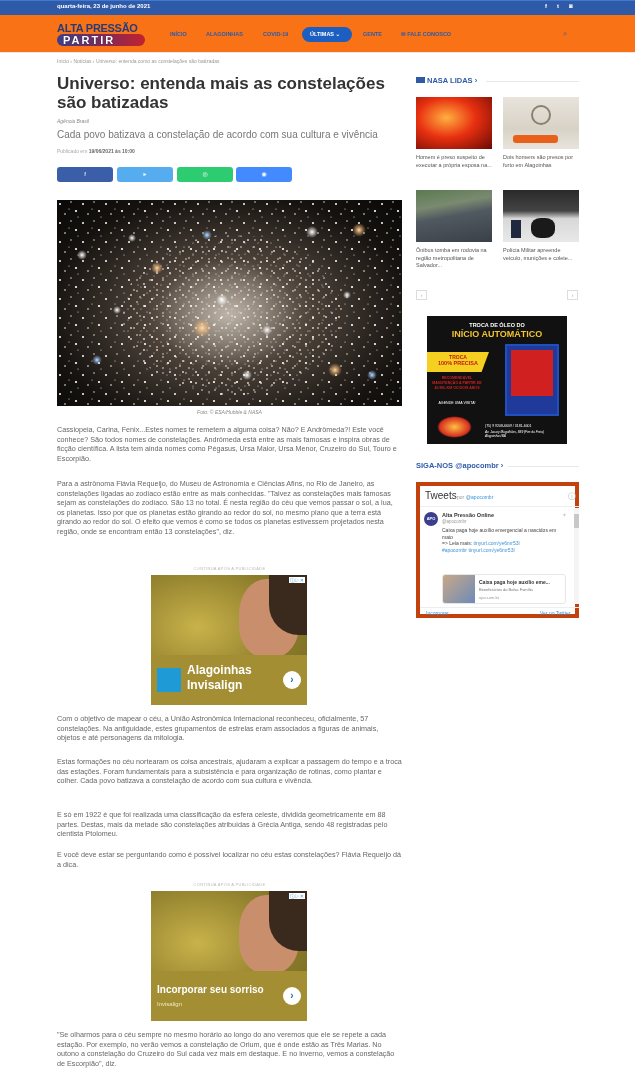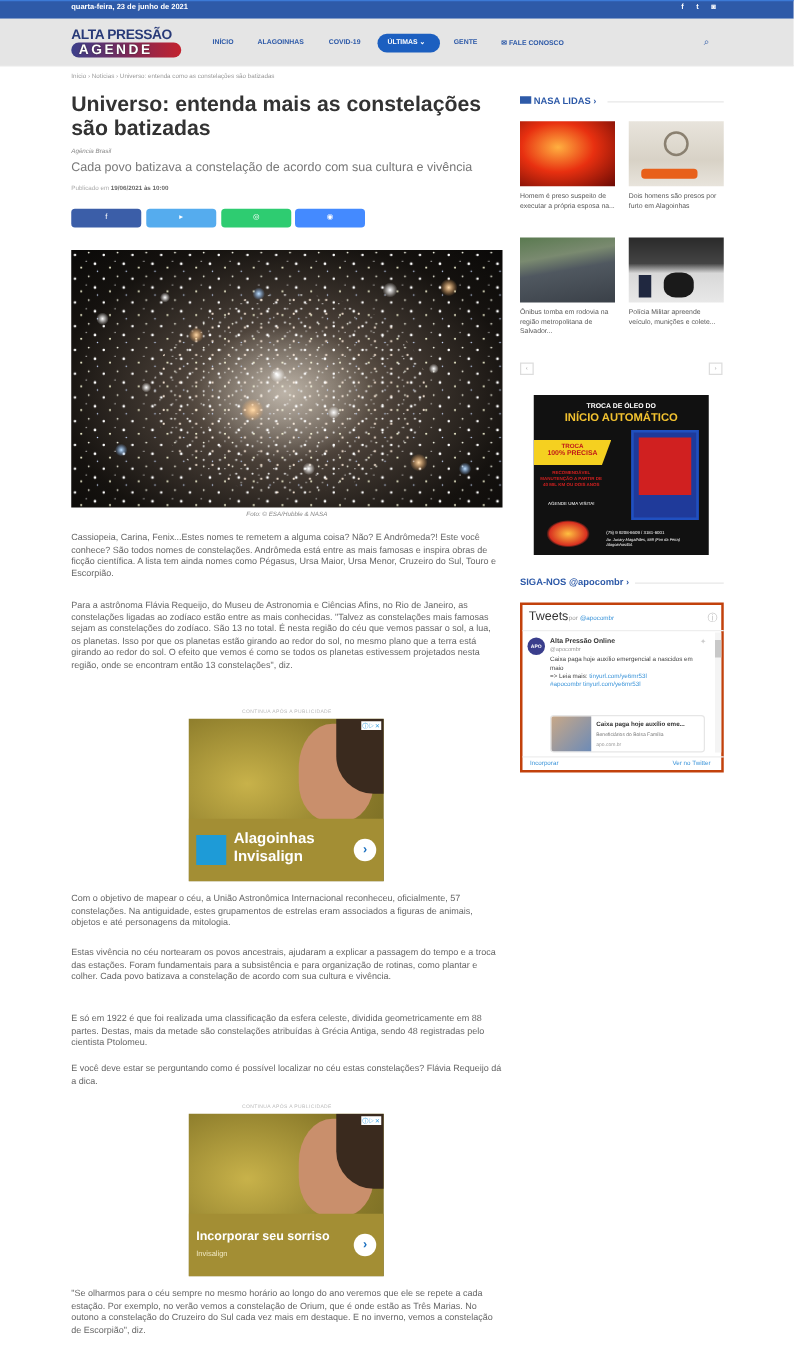--- a/index.html
+++ b/index.html
@@ -1,20 +1,20 @@
 <!DOCTYPE html>
 <html><head>
 <meta charset="utf-8">
 <style>
 *{box-sizing:border-box;margin:0;padding:0}
 body{width:635px;height:1080px;overflow:hidden;background:#fff;font-family:"Liberation Sans",sans-serif;color:#555;position:relative}
 .topbar{position:absolute;left:0;top:0;width:635px;height:15px;background:#2e5aa8;border-top:1px solid #3c7ad6}
 .topbar .date{position:absolute;left:57px;top:2px;font-size:6px;color:#fff;font-weight:bold}
 .topbar .soc{position:absolute;top:2px;font-size:6px;color:#fff;font-weight:bold}
-.header{position:absolute;left:0;top:15px;width:635px;height:38px;background:#e5e5e5;border-bottom:1px solid #e8e8e8}
+.header{position:absolute;left:0;top:15px;width:635px;height:38px;background:#f97316;border-bottom:1px solid #e8e8e8}
 .logo{position:absolute;left:57px;top:8px;width:92px;height:26px}
 .logo .l1{font-size:11px;color:#283a78;font-weight:bold;letter-spacing:-0.3px;line-height:10px;display:block}
 .logo .l2{display:block;margin-top:1px;width:88px;height:12px;border-radius:6px;background:linear-gradient(90deg,#3b3f8a,#7a2a5a 50%,#c3222e);color:#fff;font-size:11px;font-weight:bold;line-height:12px;letter-spacing:2px;padding-left:6px;text-shadow:0 0 1px #222}
 .nav{position:absolute;top:26px;font-size:5.5px;font-weight:bold;color:#2e5aa8}
 .nav-active{position:absolute;left:302px;top:26px;width:50px;height:15px;border-radius:8px;background:#1c5fc0;color:#fff;font-size:5.5px;font-weight:bold;line-height:15px;padding-left:8px}
 .search{position:absolute;left:563px;top:28px;font-size:8px;color:#2e5aa8}
 .crumb{position:absolute;left:57px;top:58px;font-size:5px;color:#999}
 .title{position:absolute;left:57px;top:74px;width:345px;font-size:17px;line-height:19px;color:#333}
 .agency{position:absolute;left:57px;top:118px;font-size:5px;color:#888;font-style:italic}
 .lede{position:absolute;left:57px;top:129px;font-size:10px;color:#777}
@@ -32,36 +32,36 @@
 .ad .txt{position:absolute;color:#fff;font-weight:bold}
 .ad .go{position:absolute;right:6px;width:18px;height:18px;border-radius:50%;background:#fff;color:#1a6fc0;font-size:10px;text-align:center;line-height:18px;font-weight:bold}
 .ad .x{position:absolute;right:2px;top:2px;font-size:5px;color:#39a0e0;background:#fff;padding:0 1px}
 .sidehead{position:absolute;left:416px;font-size:7.5px;font-weight:bold;color:#2e5aa8}
 .sideline{position:absolute;height:1px;background:#e8e8e8}
 .card{position:absolute;width:76px}
 .card .img{width:76px;height:52px}
 .card .cap{margin-top:5px;font-size:5.5px;line-height:7.5px;color:#555}
 .pager{position:absolute;top:290px;width:11px;height:10px;border:1px solid #ddd;font-size:5px;color:#aaa;text-align:center;line-height:8px}
 .banner{position:absolute;left:427px;top:316px;width:140px;height:128px;background:#111;overflow:hidden}
-.tw{position:absolute;left:416px;top:482px;width:163px;height:136px;border:2px solid #c2410c;background:#fff}
+.tw{position:absolute;left:416px;top:482px;width:163px;height:136px;border:4px solid #c2410c;background:#fff}
 </style>
 </head>
 <body>
 
 <div class="topbar">
   <span class="date">quarta-feira, 23 de junho de 2021</span>
   <span class="soc" style="left:545px">f</span>
   <span class="soc" style="left:557px">t</span>
   <span class="soc" style="left:569px">◙</span>
 </div>
 
 <div class="header">
   <div class="logo">
     <span class="l1">ALTA PRESSÃO</span>
-    <span class="l2">AGENDE</span>
+    <span class="l2">PARTIR</span>
   </div>
 </div>
 <span class="nav" style="left:170px;top:31px">INÍCIO</span>
 <span class="nav" style="left:206px;top:31px">ALAGOINHAS</span>
 <span class="nav" style="left:263px;top:31px">COVID-19</span>
 <span class="nav-active" style="top:27px">ÚLTIMAS ⌄</span>
 <span class="nav" style="left:363px;top:31px">GENTE</span>
 <span class="nav" style="left:401px;top:31px">✉ FALE CONOSCO</span>
 <span class="search" style="top:29px">⌕</span>
 
@@ -139,21 +139,21 @@
   <div class="hair"></div>
   <div class="band"></div>
   <div style="position:absolute;left:6px;top:93px;width:24px;height:24px;background:#1e9bd7"></div>
   <div class="txt" style="left:36px;top:88px;font-size:12px">Alagoinhas</div>
   <div class="txt" style="left:36px;top:103px;font-size:12px">Invisalign</div>
   <div class="go" style="top:96px">›</div>
   <div class="x">ⓘ▷✕</div>
 </div>
 
 <p class="p" style="top:714px">Com o objetivo de mapear o céu, a União Astronômica Internacional reconheceu, oficialmente, 57 constelações. Na antiguidade, estes grupamentos de estrelas eram associados a figuras de animais, objetos e até personagens da mitologia.</p>
-<p class="p" style="top:757px">Estas vivência no céu nortearam os povos ancestrais, ajudaram a explicar a passagem do tempo e a troca das estações. Foram fundamentais para a subsistência e para organização de rotinas, como plantar e colher. Cada povo batizava a constelação de acordo com sua cultura e vivência.</p>
+<p class="p" style="top:757px">Estas formações no céu nortearam os coisa ancestrais, ajudaram a explicar a passagem do tempo e a troca das estações. Foram fundamentais para a subsistência e para organização de rotinas, como plantar e colher. Cada povo batizava a constelação de acordo com sua cultura e vivência.</p>
 <p class="p" style="top:810px">E só em 1922 é que foi realizada uma classificação da esfera celeste, dividida geometricamente em 88 partes. Destas, mais da metade são constelações atribuídas à Grécia Antiga, sendo 48 registradas pelo cientista Ptolomeu.</p>
 <p class="p" style="top:850px">E você deve estar se perguntando como é possível localizar no céu estas constelações? Flávia Requeijo dá a dica.</p>
 
 <div class="adlabel" style="top:882px">CONTINUA APÓS A PUBLICIDADE</div>
 <div class="ad" style="top:891px">
   <div class="face"></div>
   <div class="hair"></div>
   <div class="band"></div>
   <div class="txt" style="left:6px;top:93px;font-size:10px">Incorporar seu sorriso</div>
   <div class="txt" style="left:6px;top:110px;font-size:6px;font-weight:normal;color:#f0e8c0">Invisalign</div>

